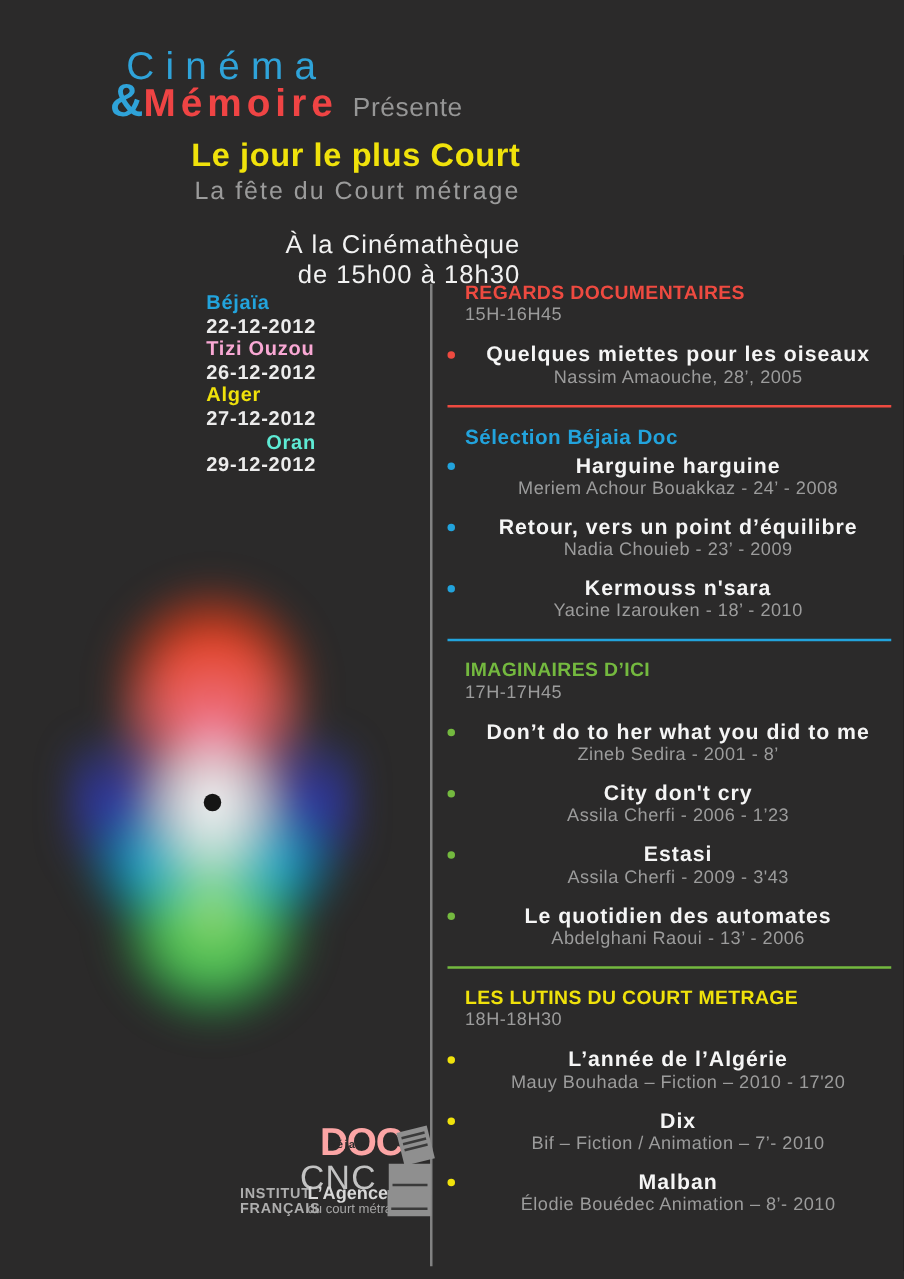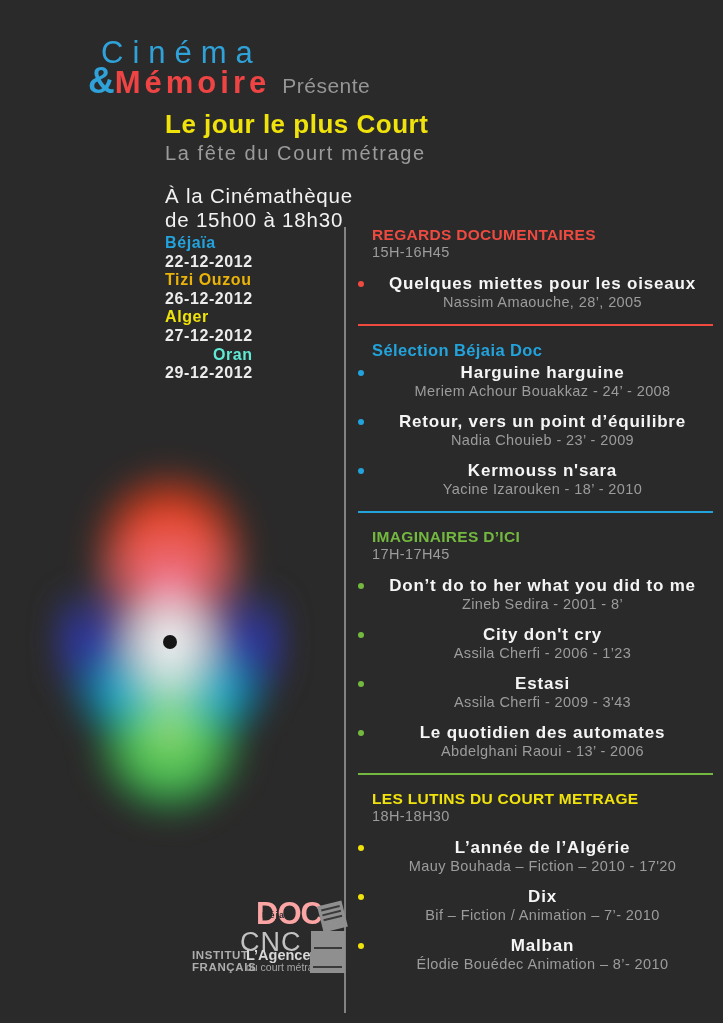--- a/index.html
+++ b/index.html
@@ -10,21 +10,21 @@
     -webkit-font-smoothing:antialiased;
   }
   
   #brand{position:absolute;left:88px;top:38px;}
   .brand-line1{margin-left:13px;font-size:31px;font-weight:400;letter-spacing:9px;line-height:30px;}
   .brand-line2{display:flex;align-items:baseline;margin-top:-4px;}
   .brand-amp{font-size:37px;font-weight:700;line-height:34px;}
   .brand-mem{font-size:31px;font-weight:700;letter-spacing:4px;line-height:34px;}
   .brand-presente{font-size:21px;color:#969696;margin-left:12px;letter-spacing:.5px;}
   
-  #title-block{position:absolute;left:165px;top:110px;}
+  #title-block{position:absolute;left:153px;top:110px;text-align:right;}
   .main-title{font-size:26px;font-weight:700;letter-spacing:.5px;line-height:28px;}
   .sub-title{font-size:20px;color:#9b9b9b;letter-spacing:1.6px;line-height:24px;margin-top:3px;}
   .venue{font-size:20.5px;color:#f2f2f2;letter-spacing:.8px;line-height:24px;margin-top:19px;}
   
   #dates{position:absolute;left:165px;top:234px;font-size:16px;font-weight:700;line-height:18.6px;letter-spacing:.6px;}
   .date-city{display:block;}
   .date-value{display:block;color:#ececec;}
   
   #divider{position:absolute;left:344px;top:227px;width:2px;height:786px;background:#828282;}
   
@@ -89,21 +89,21 @@
     <div class="sub-title">La fête du Court métrage</div>
     <div class="venue">
       <div>À la Cinémathèque</div>
       <div>de 15h00 à 18h30</div>
     </div>
   </div>
 
   <div id="dates">
       <span class="date-city" style="color: rgb(34, 163, 220);">Béjaïa</span>
       <span class="date-value">22-12-2012</span>
-      <span class="date-city" style="color: #eab308;">Tizi Ouzou</span>
+      <span class="date-city" style="color: #f9a8d4;">Tizi Ouzou</span>
       <span class="date-value">26-12-2012</span>
       <span class="date-city" style="color: rgb(240, 226, 11);">Alger</span>
       <span class="date-value">27-12-2012</span>
       <span class="date-city" style="color: #5eead4; margin-left: 48px;">Oran</span>
       <span class="date-value">29-12-2012</span>
     </div>
 
   <div id="divider"></div>
 
   <div id="program">

